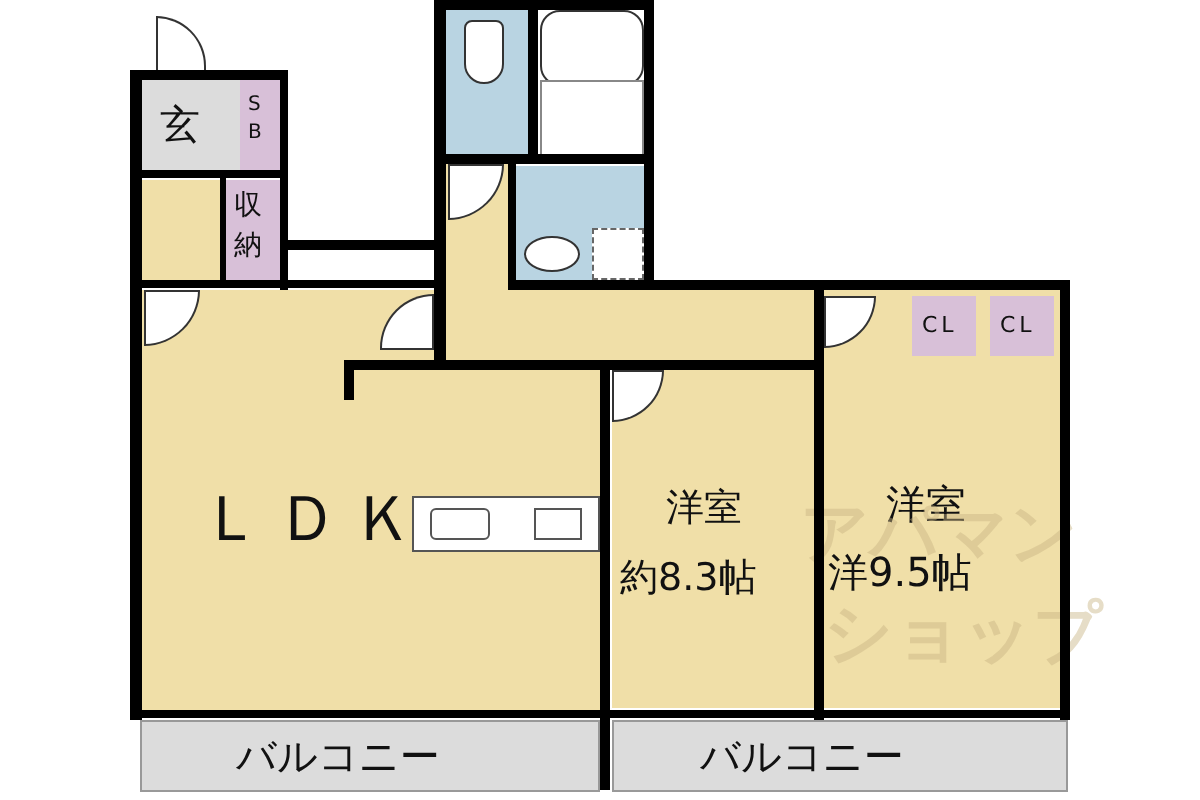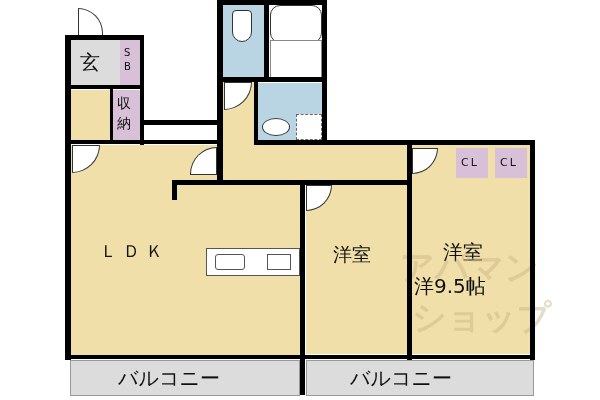--- a/index.html
+++ b/index.html
@@ -35,27 +35,28 @@
   <div class="abs" style="left:270px;top:5px;width:52px;height:38px;border:1.5px solid #333;border-radius:10px;background:#fff;"></div>
   <div class="abs" style="left:270px;top:40px;width:52px;height:38px;background:#fff;border:1px solid #888;"></div>
   <div class="abs room-blue" style="left:258px;top:83px;width:65px;height:58px;"></div>
   <div class="abs" style="left:262px;top:118px;width:28px;height:18px;border:1.5px solid #333;border-radius:50%;background:#fff;"></div>
   <div class="abs" style="left:296px;top:114px;width:26px;height:26px;border:1px dashed #666;background:#fff;"></div>
 
   <div class="abs room-yellow" style="left:222px;top:80px;width:32px;height:100px;"></div>
   <div class="abs room-yellow" style="left:222px;top:145px;width:310px;height:35px;"></div>
 
   <div class="abs room-yellow" style="left:70px;top:145px;width:232px;height:210px;"></div>
-  <div class="label" style="left:100px;top:243px;font-size:17px;letter-spacing:6px;">ＬＤＫ</div>
+  <div class="label" style="left:100px;top:243px;font-size:32px;letter-spacing:6px;">ＬＤＫ</div>
   <div class="abs" style="left:206px;top:248px;width:94px;height:28px;border:1px solid #555;background:#fff;"></div>
   <div class="abs" style="left:215px;top:254px;width:30px;height:16px;border:1px solid #555;border-radius:3px;"></div>
   <div class="abs" style="left:267px;top:254px;width:24px;height:16px;border:1px solid #555;"></div>
 
   <div class="abs room-yellow" style="left:306px;top:184px;width:102px;height:170px;"></div>
   <div class="label" style="left:333px;top:245px;font-size:19px;">洋室</div>
+  <div class="label" style="left:310px;top:280px;font-size:19px;">約8.3帖</div>
 
   <div class="abs room-yellow" style="left:412px;top:148px;width:120px;height:206px;"></div>
   <div class="abs room-purple" style="left:456px;top:148px;width:32px;height:30px;"></div>
   <div class="label" style="left:461px;top:157px;font-size:11px;letter-spacing:2px;">CL</div>
   <div class="abs room-purple" style="left:495px;top:148px;width:32px;height:30px;"></div>
   <div class="label" style="left:500px;top:157px;font-size:11px;letter-spacing:2px;">CL</div>
   <div class="label" style="left:443px;top:242px;font-size:20px;">洋室</div>
   <div class="label" style="left:414px;top:276px;font-size:20px;">洋9.5帖</div>
 
   <div class="abs room-gray" style="left:70px;top:360px;width:230px;height:36px;border:1px solid #999;"></div>

